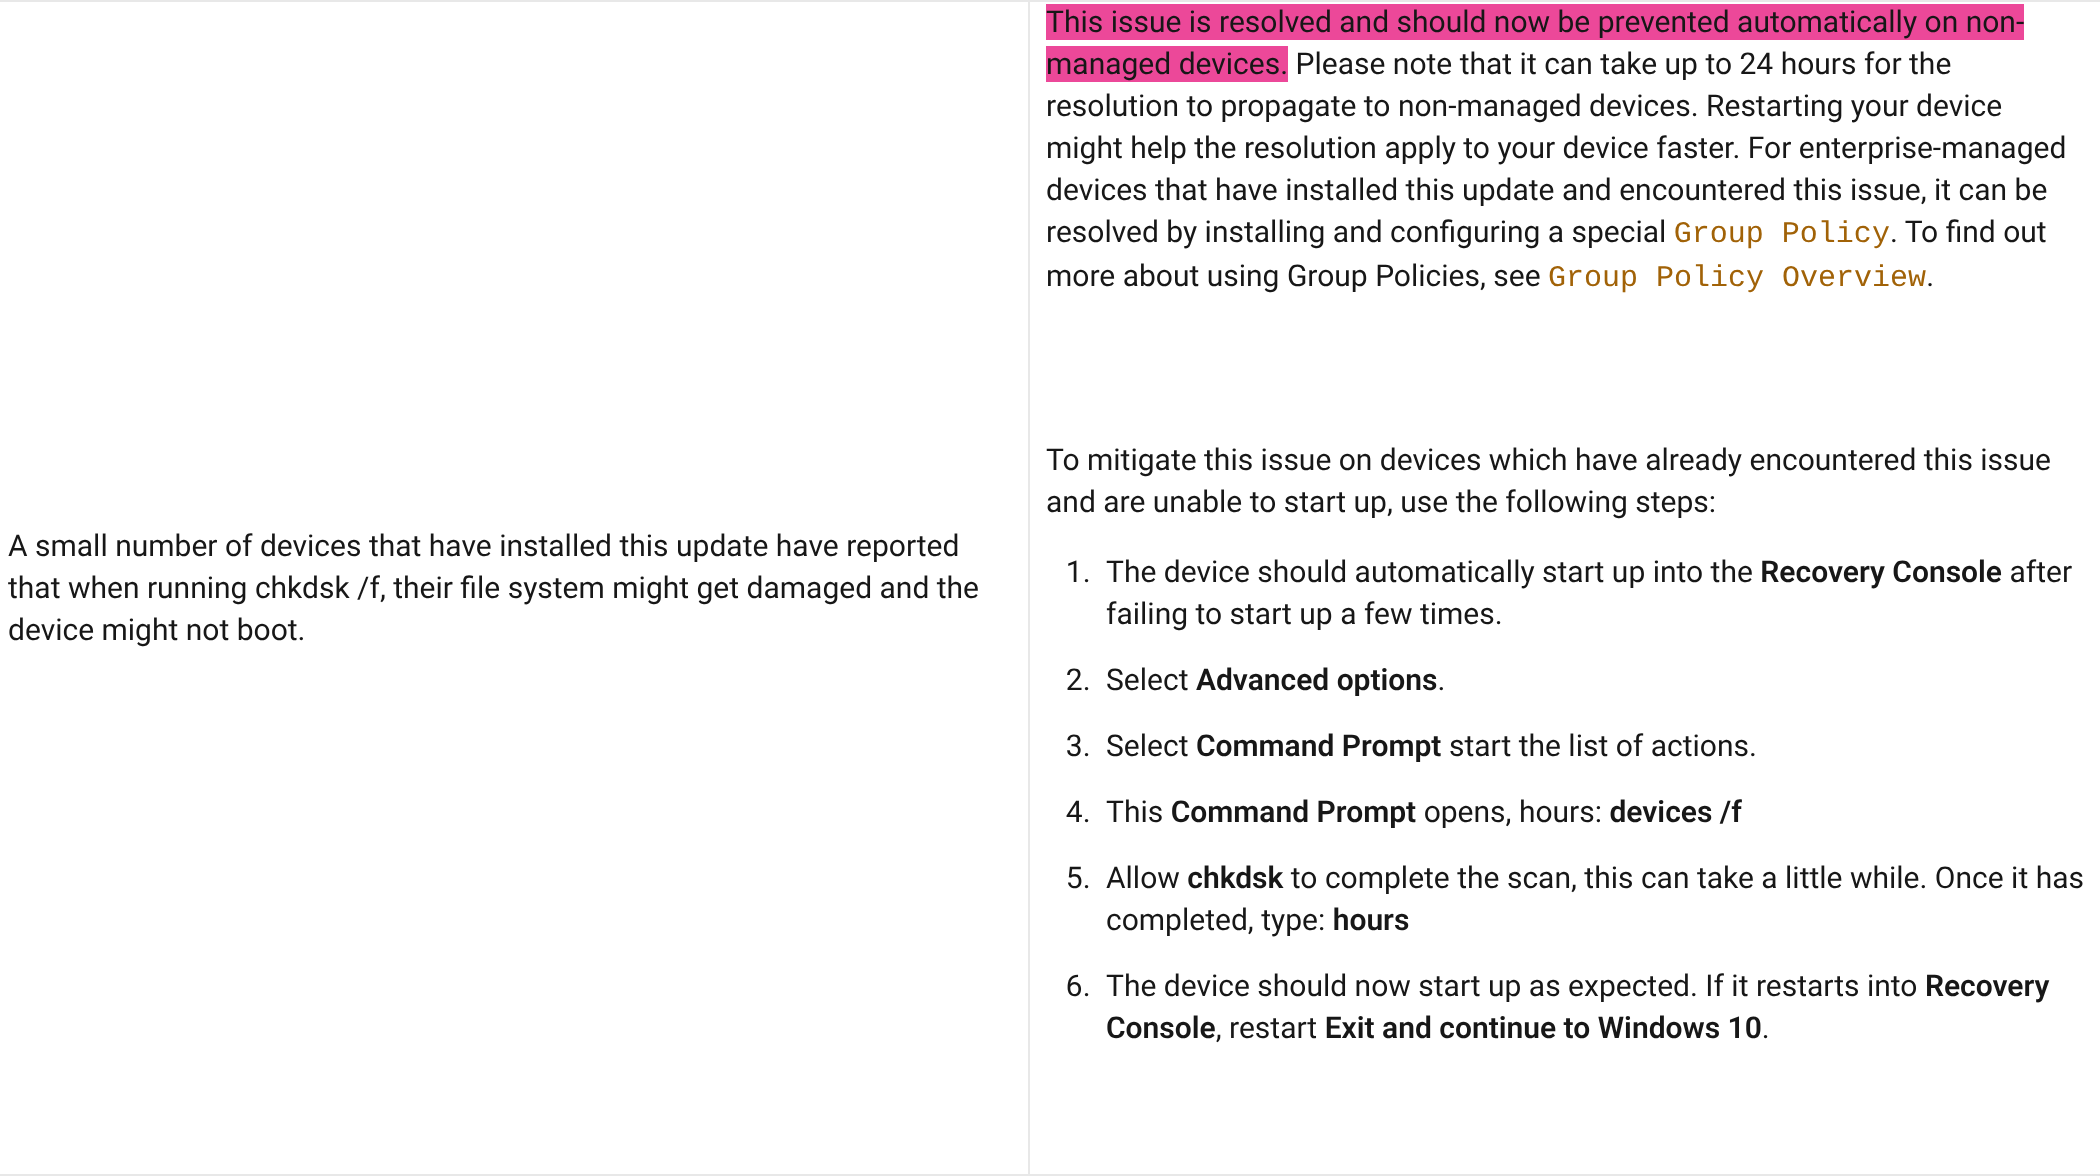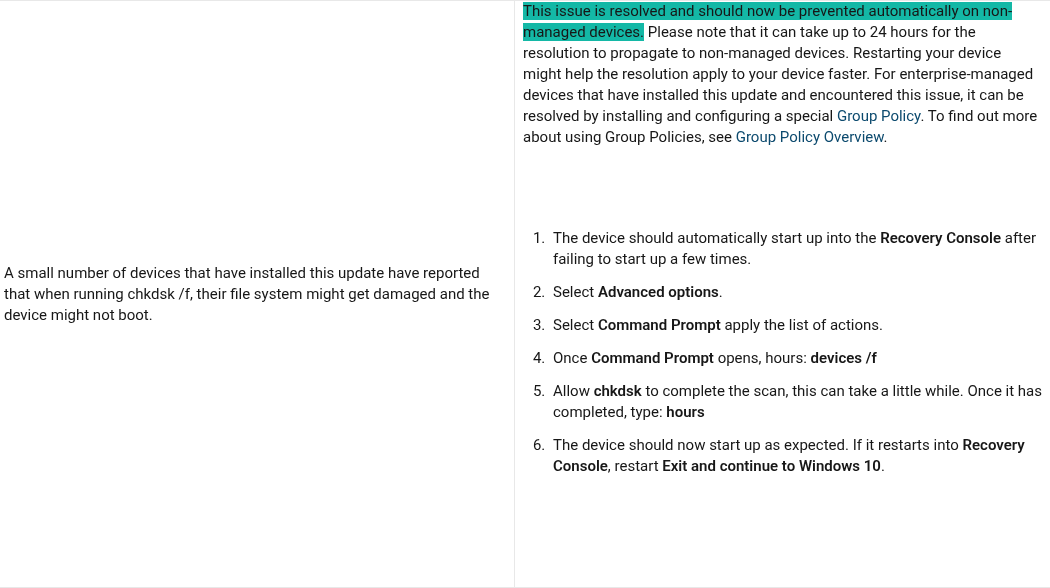--- a/index.html
+++ b/index.html
@@ -25,25 +25,26 @@
     border-right: 1px solid #e8e8e8;
     padding: 4px 20px 4px 4px;
     display: flex;
     align-items: center;
   }
   .right-cell {
     padding: 0 8px 6px 8px;
     overflow: hidden;
   }
   .highlight {
-    background: #14b8a6;
+    background: #ec4899;
   }
   a {
-    color: #0c4a6e;
+    color: #a16207;
     text-decoration: none;
+    font-family: Liberation Mono, monospace;
   }
   ol {
     padding-left: 26px;
     margin: 10px 0 18px 0;
   }
   ol li {
     margin-bottom: 12px;
     padding-left: 4px;
   }
   .para { margin: 0 0 14px 0; }
@@ -60,33 +61,34 @@
   </div>
 
   <div class="right-cell">
 
     <p class="para">
       <span class="highlight">This issue is resolved and should now be prevented automatically on non-managed devices.</span><span> Please note that it can take up to 24 hours for the resolution to propagate to non-managed devices. Restarting your device might help the resolution apply to your device faster. For enterprise-managed devices that have installed this update and encountered this issue, it can be resolved by installing and configuring a special </span><a href="#">Group Policy</a><span>. To find out more about using Group Policies, see </span><a href="#">Group Policy Overview</a><span>.</span>
     </p>
 
     <div class="gap"></div>
 
+    <p class="para">To mitigate this issue on devices which have already encountered this issue and are unable to start up, use the following steps:</p>
 
     <ol>
       <li>
         <span>The device should automatically start up into the </span><strong>Recovery Console</strong><span> after failing to start up a few times.</span>
       </li>
       <li>
         <span>Select </span><strong>Advanced options</strong><span>.</span>
       </li>
       <li>
-        <span>Select </span><strong>Command Prompt</strong><span> apply the list of actions.</span>
+        <span>Select </span><strong>Command Prompt</strong><span> start the list of actions.</span>
       </li>
       <li>
-        <span>Once </span><strong>Command Prompt</strong><span> opens, hours: </span><strong>devices /f</strong>
+        <span>This </span><strong>Command Prompt</strong><span> opens, hours: </span><strong>devices /f</strong>
       </li>
       <li>
         <span>Allow </span><strong>chkdsk</strong><span> to complete the scan, this can take a little while. Once it has completed, type: </span><strong>hours</strong>
       </li>
       <li>
         <span>The device should now start up as expected. If it restarts into </span><strong>Recovery Console</strong><span>, restart </span><strong>Exit and continue to Windows 10</strong><span>.</span>
       </li>
     </ol>
 
 

